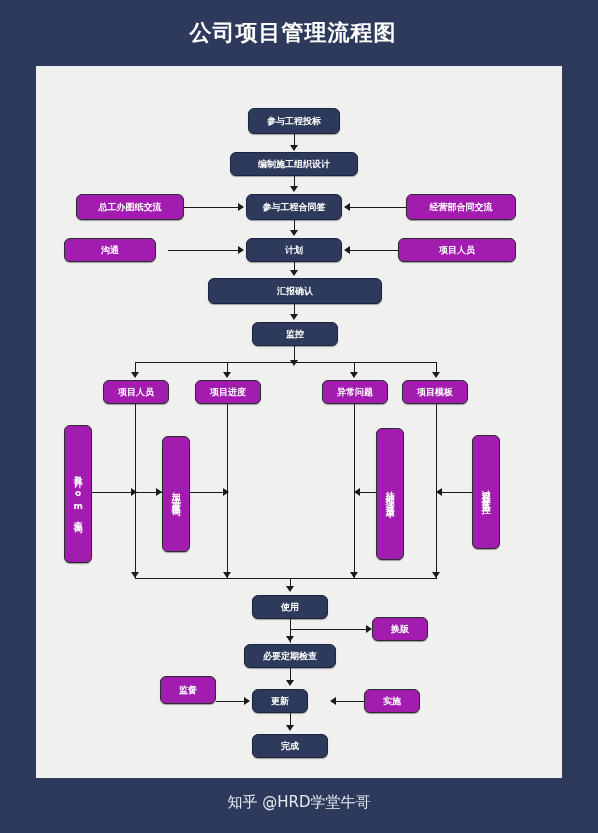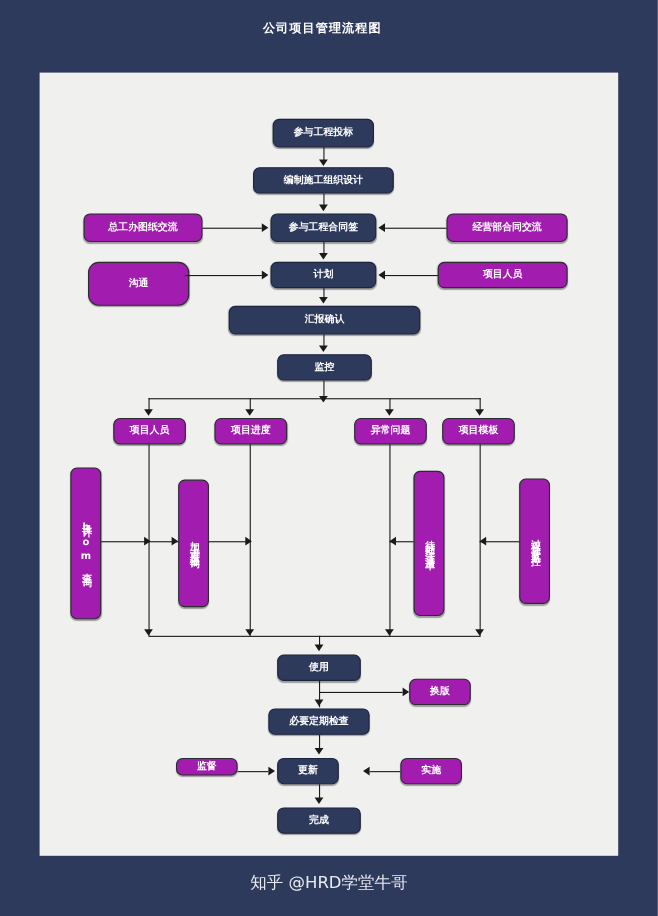--- a/index.html
+++ b/index.html
@@ -5,21 +5,21 @@
   html,body{margin:0;padding:0;}
   body{
     width:598px;height:833px;
     background:#2e3a5c;
     font-family:"DejaVu Sans","Liberation Sans",sans-serif;
     overflow:hidden;position:relative;
   }
   #title{
     position:absolute;left:0;top:18px;width:586px;
     text-align:center;color:#ffffff;
-    font-size:11px;font-weight:bold;letter-spacing:1px;
+    font-size:22px;font-weight:bold;letter-spacing:1px;
   }
   #canvas{
     position:absolute;left:36px;top:66px;
     width:526px;height:712px;
     background:#f0f0ef;
   }
   #footer{
     position:absolute;left:0;top:793px;width:598px;
     text-align:center;color:#e8eaf2;
     font-size:15px;
@@ -62,21 +62,21 @@
   <div class="node blue" style="left:212px;top:42px;width:92px;height:26px;">参与工程投标</div>
 
   <div class="node blue" style="left:194px;top:86px;width:128px;height:24px;">编制施工组织设计</div>
 
   <div class="node gray" style="left:40px;top:128px;width:108px;height:26px;">总工办图纸交流</div>
 
   <div class="node blue" style="left:210px;top:128px;width:96px;height:26px;">参与工程合同签</div>
 
   <div class="node gray" style="left:370px;top:128px;width:110px;height:26px;">经营部合同交流</div>
 
-  <div class="node gray" style="left:44px;top:172px;width:92px;height:40px;border-radius:10px;">沟通</div>
+  <div class="node gray" style="left:28px;top:172px;width:92px;height:24px;">沟通</div>
 
   <div class="node blue" style="left:210px;top:172px;width:96px;height:24px;">计划</div>
 
   <div class="node gray" style="left:362px;top:172px;width:118px;height:24px;">项目人员</div>
 
   <div class="node blue" style="left:172px;top:212px;width:174px;height:26px;">汇报确认</div>
 
   <div class="node blue" style="left:216px;top:256px;width:86px;height:24px;">监控</div>
 
   <div class="node gray" style="left:67px;top:314px;width:66px;height:24px;">项目人员</div>
@@ -94,21 +94,21 @@
   <div class="node gray vert" style="left:340px;top:362px;width:28px;height:132px;">待处理一查清单</div>
 
   <div class="node gray vert" style="left:436px;top:369px;width:28px;height:114px;">过程异常监控</div>
 
   <div class="node blue" style="left:216px;top:529px;width:76px;height:24px;">使用</div>
 
   <div class="node gray" style="left:336px;top:551px;width:56px;height:24px;">换版</div>
 
   <div class="node blue" style="left:208px;top:578px;width:92px;height:24px;">必要定期检查</div>
 
-  <div class="node gray" style="left:124px;top:623px;width:56px;height:16px;">监督</div>
+  <div class="node gray" style="left:124px;top:610px;width:56px;height:28px;">监督</div>
 
   <div class="node blue" style="left:216px;top:623px;width:56px;height:24px;">更新</div>
 
   <div class="node gray" style="left:328px;top:623px;width:56px;height:24px;">实施</div>
 
   <div class="node blue" style="left:216px;top:668px;width:76px;height:24px;">完成</div>
 
   <div class="ln v" style="left:258px;top:68px;height:12px;"></div>
   <div class="arw ad" style="left:254px;top:79px;"></div>
 

